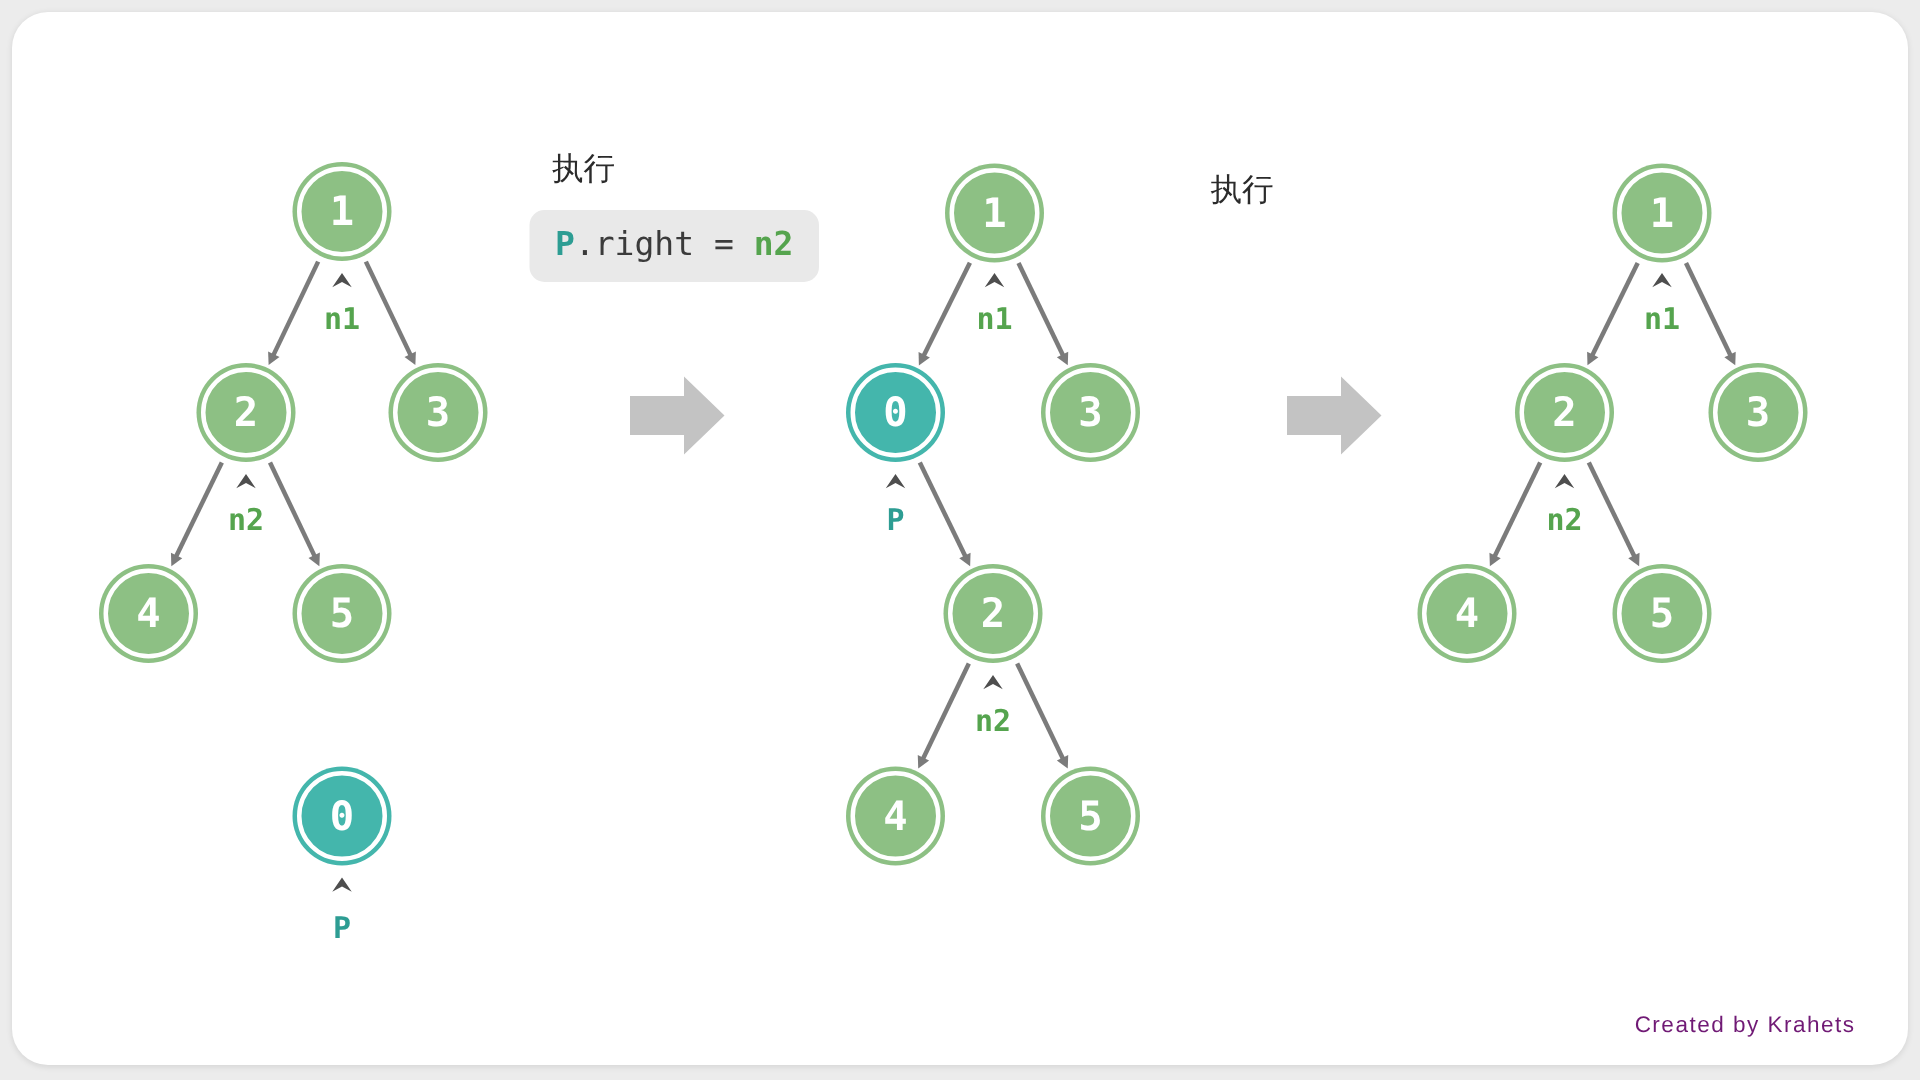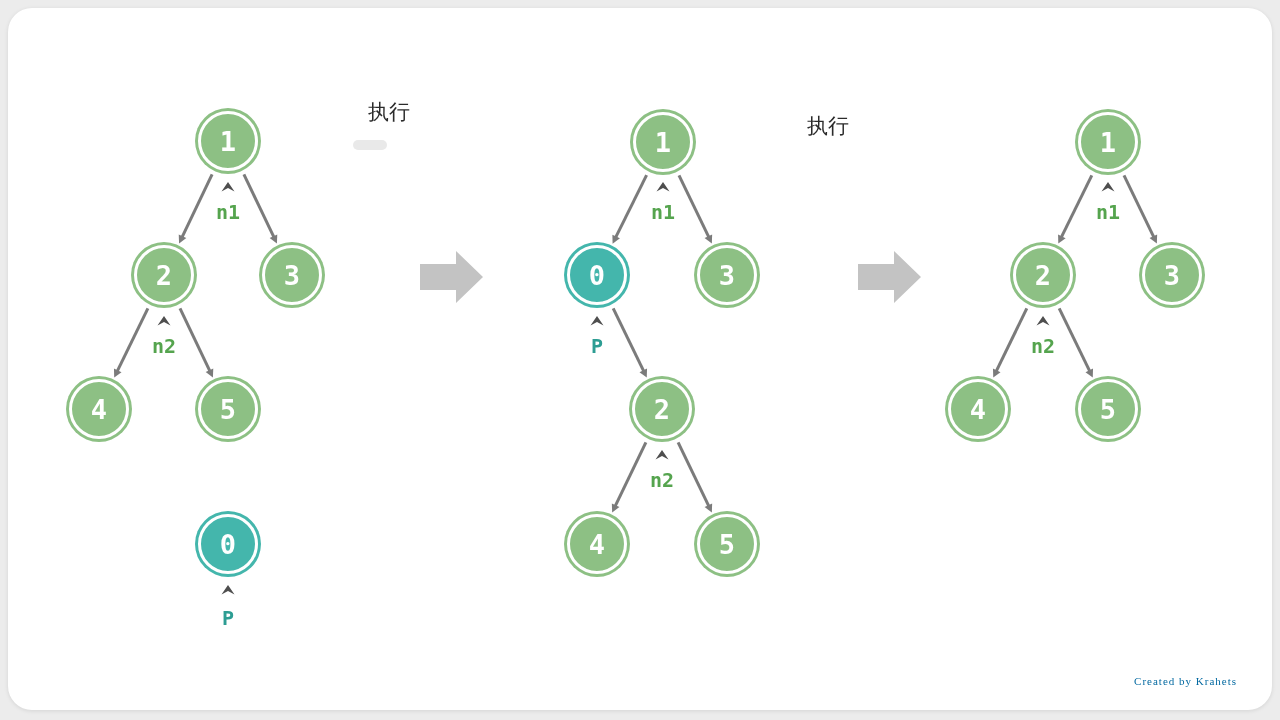--- a/index.html
+++ b/index.html
@@ -48,22 +48,22 @@
   .code-line {
     font-family: "DejaVu Sans Mono", monospace;
     font-size: 22px; line-height: 38px; white-space: pre;
   }
   .seg.plain { color: #3B3B3B; font-weight: normal; }
   .seg.green { color: #55A44E; font-weight: bold; }
   .seg.teal  { color: #2D9D93; font-weight: bold; }
 
   .watermark {
     position: absolute; top: 675px; right: 43px;
-    font-family: Liberation Serif, serif;
-    font-size: 11px; color: #0369a1; letter-spacing: 1px;
+    font-family: Liberation Sans, sans-serif;
+    font-size: 15px; color: #701a75; letter-spacing: 1px;
   }
 </style>
 </head>
 <body>
 
 <div class="page">
   <div class="card"></div>
 
   <svg class="overlay" viewBox="0 0 1280 720">
     <defs>
@@ -127,20 +127,21 @@
   <div class="node teal" style="left:198px;top:514px">
       <span>0</span>
     </div>
 
   <div class="ptr-label ptr-green" style="left:228px;top:201px">n1</div>
   <div class="ptr-label ptr-green" style="left:164px;top:335px">n2</div>
   <div class="ptr-label ptr-teal" style="left:228px;top:607px">P</div>
 
   <div class="step-title" style="left:368px;top:99px">执行</div>
   <div class="code-box" style="left:353px;top:140px">
+    <div class="code-line"><span class="seg teal">P</span><span class="seg plain">.right = </span><span class="seg green">n2</span></div>
   </div>
 
   <div class="node green" style="left:633px;top:112px">
       <span>1</span>
     </div>
   <div class="node teal" style="left:567px;top:245px">
       <span>0</span>
     </div>
   <div class="node green" style="left:697px;top:245px">
       <span>3</span>

